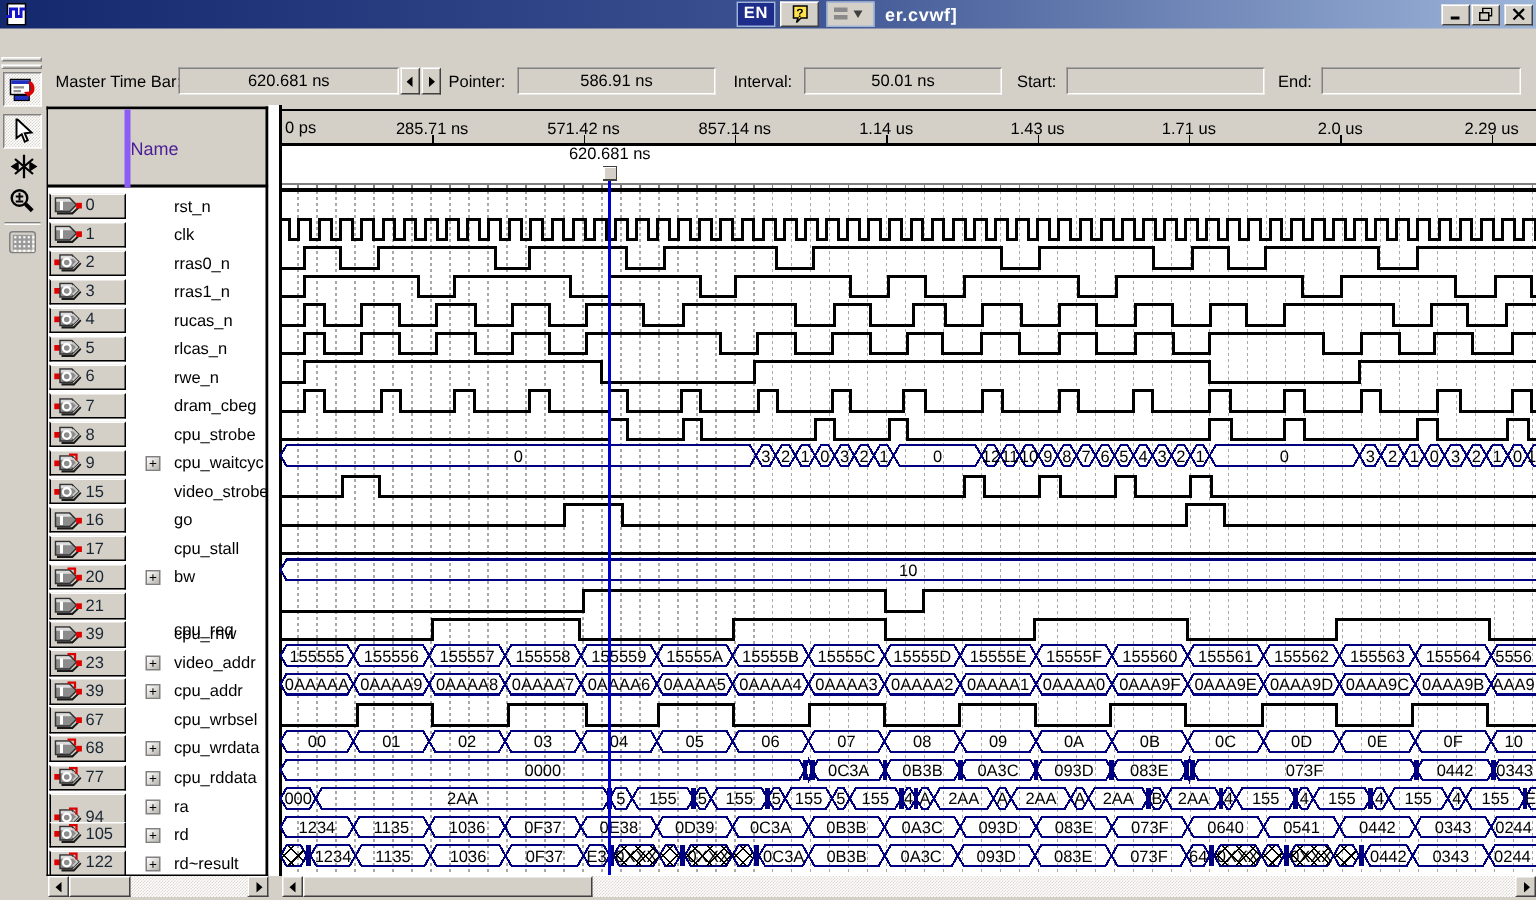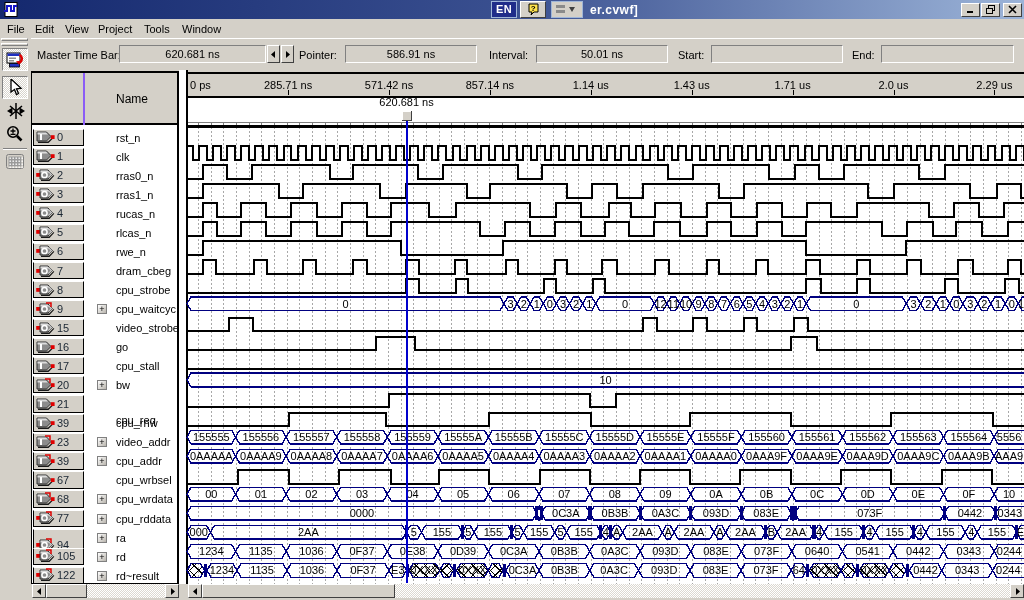--- a/index.html
+++ b/index.html
@@ -11,21 +11,21 @@
 #menu span{position:absolute;top:4px}
 #toolbar{left:0;top:40px;width:1024px;height:28px;background:#d4d0c8;font-size:11px;color:#000}
 .tb-lab{position:absolute;top:9px}
 .tb-box{position:absolute;top:5px;height:18px;background:#d4d0c8;border:1px solid;border-color:#808080 #fff #fff #808080;text-align:center;line-height:16px}
 .spin{position:absolute;width:13px;height:18px;top:5px;background:#d4d0c8;border:1px solid;border-color:#fff #404040 #404040 #fff;display:flex;align-items:center;justify-content:center}
 #leftcol{left:0;top:38px;width:31px;height:562px;background:#d4d0c8}
 .lbtn{position:absolute;left:2px;width:26px;height:23px;border:1px solid;display:flex;align-items:center;justify-content:center}
 .checked{border-color:#808080 #fff #fff #808080;background:#f1efe9;background-image:linear-gradient(45deg,#d8d4cc 25%,transparent 25%,transparent 75%,#d8d4cc 75%),linear-gradient(45deg,#d8d4cc 25%,#fff 25%,#fff 75%,#d8d4cc 75%);background-size:2px 2px;background-position:0 0,1px 1px}
 #namepanel{left:31px;top:71px;width:148px;height:513px;background:#fff;border:1px solid #000;border-top:2px solid #000;border-right:none}
 #nhead{position:absolute;left:0;top:0;width:147px;height:52px;background:#d4d0c8;border-bottom:2px solid #000}
-#nhead .nh2{position:absolute;left:51px;top:0;width:96px;height:52px;border-left:2px solid #8b5cf6;text-align:center;line-height:52px;font-size:12px;color:#000000}
+#nhead .nh2{position:absolute;left:51px;top:0;width:96px;height:52px;border-left:4px solid #8b5cf6;line-height:52px;font-size:12px;color:#4c1d95}
 .rowbtn{position:absolute;left:1px;width:51px;background:#d4d0c8;border:1px solid #000;border-top:1px solid #fff;display:flex;align-items:center;font-size:11px;color:#1a2633}
 .picon{margin-left:2px;display:inline-flex}
 .rnum{margin-left:2px}
 .nrow{position:absolute;left:53px;width:94px;display:flex;align-items:center;font-size:11px;color:#000}
 .plus{position:absolute;left:12px;width:10px;height:10px;border:1px solid #808080;background:linear-gradient(135deg,#fff,#b8b4ac);font-size:9px;line-height:8px;text-align:center;color:#000}
 .nm{position:absolute;left:31px}
 #splitter{left:179px;top:70px;width:7px;height:514px;background:#fff}
 #wavesvg{left:186px;top:70px}
 #botbar{left:0;top:584px;width:1024px;height:16px;background:#d4d0c8}
 .sb{position:absolute;height:14px;background:#f1efe9;background-image:linear-gradient(45deg,#dcd8d0 25%,transparent 25%,transparent 75%,#dcd8d0 75%),linear-gradient(45deg,#dcd8d0 25%,#fff 25%,#fff 75%,#dcd8d0 75%);background-size:2px 2px;background-position:0 0,1px 1px}
@@ -66,28 +66,20 @@
             <rect x="0.5" y="3.5" width="6" height="5" fill="#d4d0c8" stroke="#000"></rect>
           </svg>
         </div>
      <div class="wbtn" style="margin-left:3px">
           <svg width="9" height="9" viewBox="0 0 9 9">
             <path d="M1 1 L8 8 M8 1 L1 8" stroke="#000" stroke-width="1.6"></path>
           </svg>
         </div>
    </div>
  </div>
- <div class="abs" id="menu">
-      <span style="left:7px">File</span>
-      <span style="left:35px">Edit</span>
-      <span style="left:65px">View</span>
-      <span style="left:98px">Project</span>
-      <span style="left:144px">Tools</span>
-      <span style="left:182px">Window</span>
-    </div>
  <div class="abs" id="toolbar">
    <span class="tb-lab" style="left:37px">Master Time Bar:</span>
    <div class="tb-box" style="left:119px;width:147px">620.681 ns</div>
    <div class="spin" style="left:267px">
         <svg width="5" height="7" viewBox="0 0 5 7">
           <polygon points="4,0 0,3.5 4,7" fill="#000"></polygon>
         </svg>
       </div>
    <div class="spin" style="left:281px">
         <svg width="5" height="7" viewBox="0 0 5 7">

